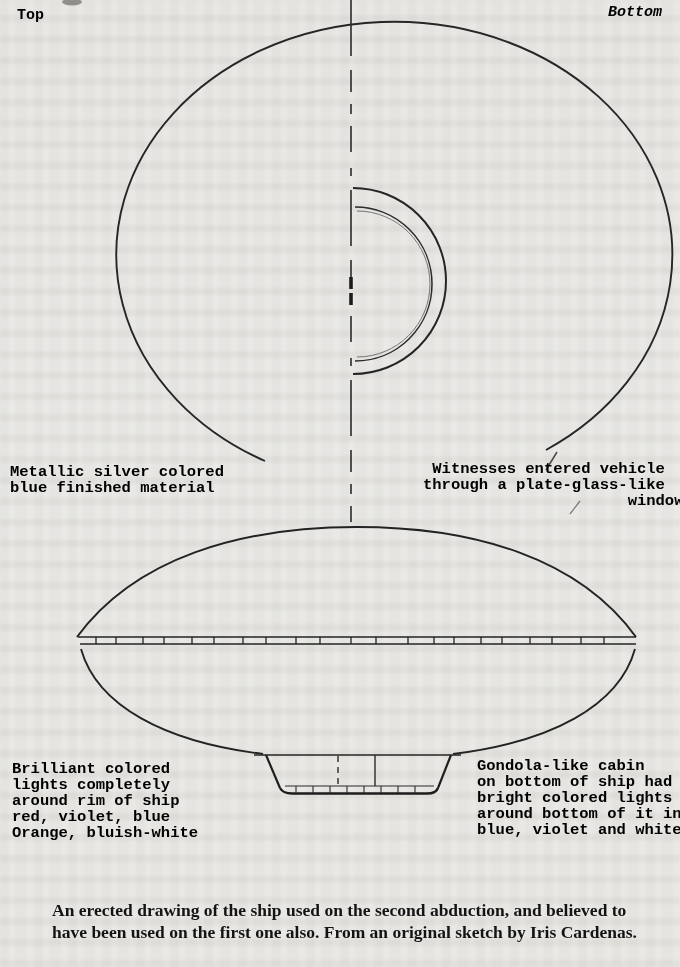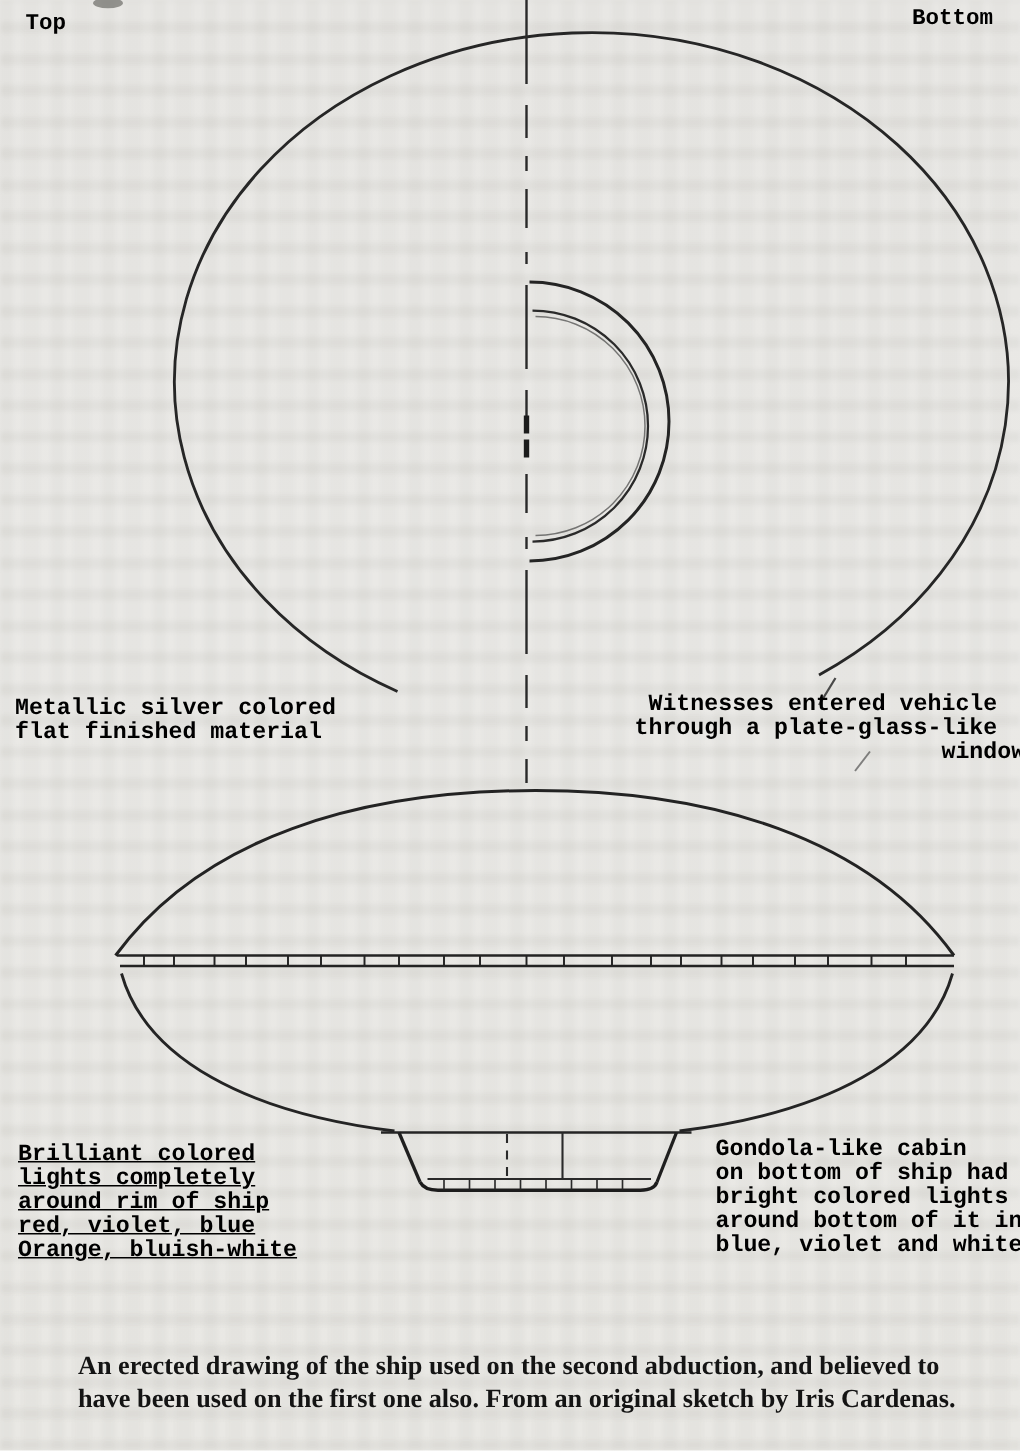--- a/index.html
+++ b/index.html
@@ -122,30 +122,30 @@
       <line x1="398" y1="786" x2="398" y2="793"></line>
       <line x1="415" y1="786" x2="415" y2="793"></line>
     </g>
 
   <line x1="338" y1="756" x2="338" y2="785" stroke="#2a2a2a" stroke-width="1.4" stroke-dasharray="6 5"></line>
   <line x1="375" y1="755" x2="375" y2="786" stroke="#2a2a2a" stroke-width="1.4"></line>
 </svg>
 
 <div class="typed corner-label" style="left:17px;top:8px;">Top</div>
 
-<div class="typed corner-label" style="left:608px;top:5px;">Bottom</div>
+<div class="typed corner-label" style="left:608px;top:5px;font-style:italic;">Bottom</div>
 
 <div class="typed" style="left:10px;top:464px;">Metallic silver colored
-flat finished material</div>
+blue finished material</div>
 
 <div class="typed" style="left:423px;top:461px;"> Witnesses entered vehicle
 through a plate-glass-like
                       window</div>
 
-<div class="typed" style="left:12px;top:761px;text-decoration:underline;">Brilliant colored
+<div class="typed" style="left:12px;top:761px;">Brilliant colored
 lights completely
 around rim of ship
 red, violet, blue
 Orange, bluish-white</div>
 
 <div class="typed" style="left:477px;top:758px;">Gondola-like cabin
 on bottom of ship had
 bright colored lights
 around bottom of it in
 blue, violet and white</div>

